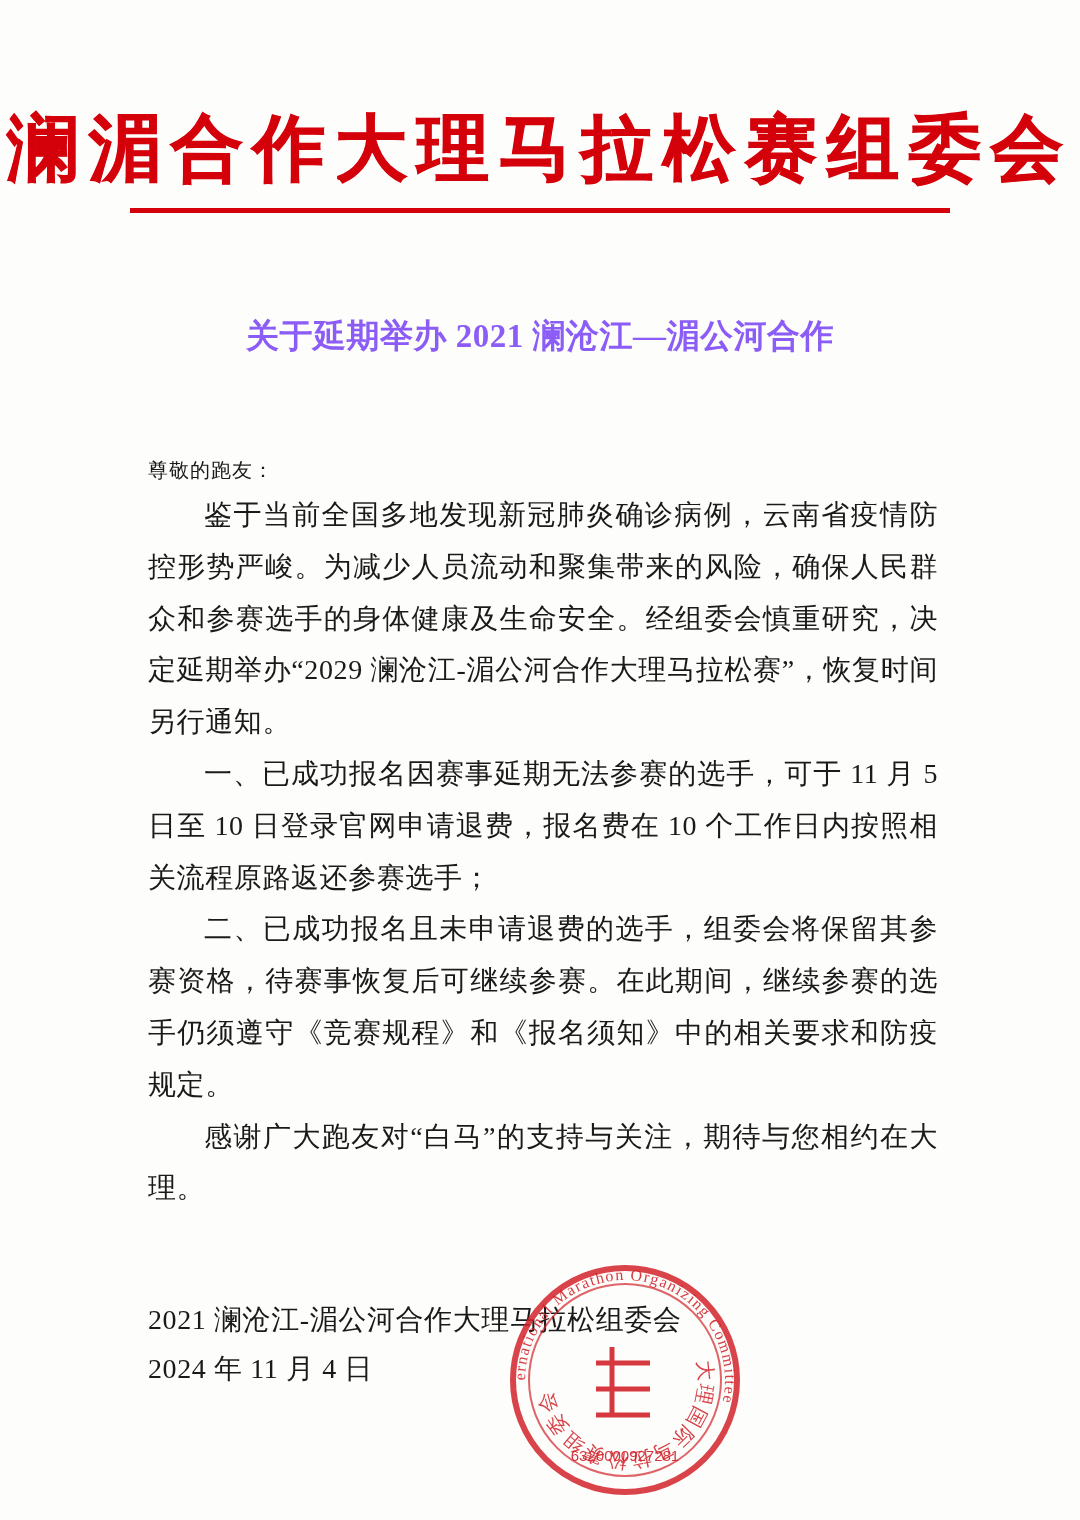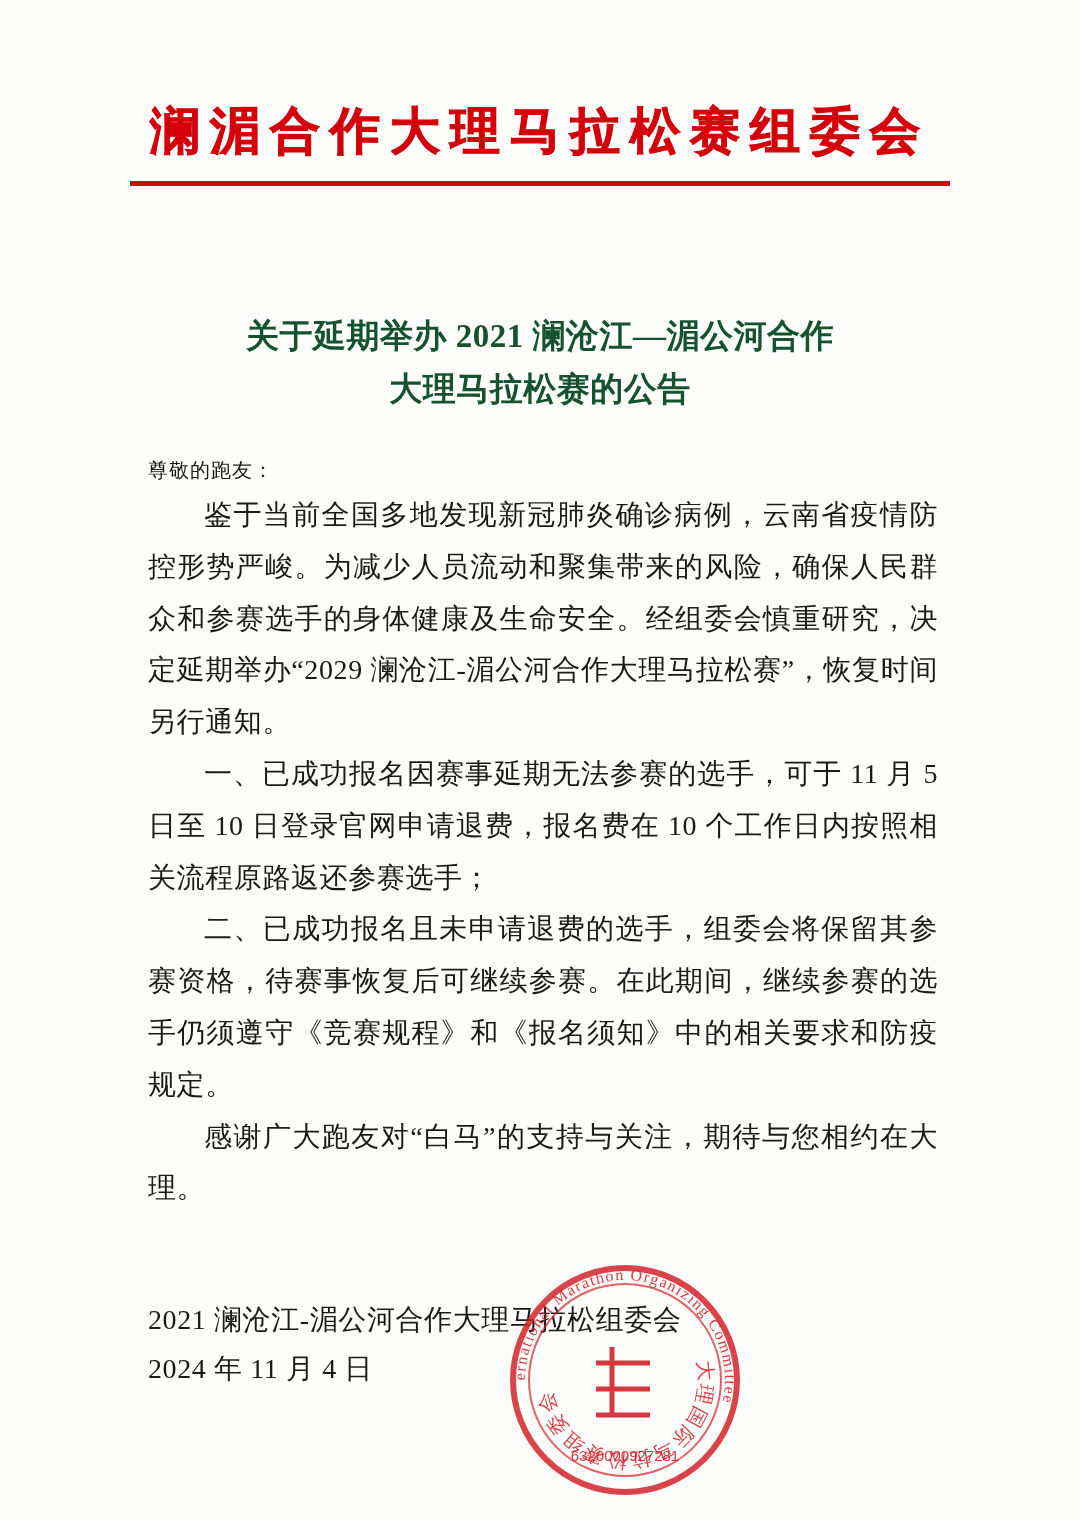--- a/index.html
+++ b/index.html
@@ -24,23 +24,23 @@
 
   
   .letterhead {
     position: absolute;
     top: 104px;
     left: 0;
     right: 0;
     text-align: center;
   }
   .letterhead-title {
-    font-family: Liberation Mono, monospace;
+    font-family: Liberation Serif, serif;
     font-weight: bold;
-    font-size: 50px;
+    font-size: 72px;
     letter-spacing: 10px;
     color: #d4000a;
     line-height: 1.25;
     white-space: nowrap;
     -webkit-text-stroke: 1px #d4000a;
   }
   .letterhead-rule {
     margin: 14px auto 0 auto;
     width: 820px;
     height: 5px;
@@ -51,21 +51,21 @@
   .doc-title {
     position: absolute;
     top: 310px;
     left: 150px;
     width: 780px;
     text-align: center;
     font-weight: bold;
     font-size: 33px;
     line-height: 1.62;
     letter-spacing: 0.5px;
-    color: #14532d;
+    color: #8b5cf6;
   }
 
   
   .body-wrap {
     position: absolute;
     top: 452px;
     left: 148px;
     width: 790px;
   }
   .salutation {
@@ -118,21 +118,20 @@
 
 <div class="page">
 
   <div class="letterhead">
     <div class="letterhead-title">澜湄合作大理马拉松赛组委会</div>
     <div class="letterhead-rule"></div>
   </div>
 
   <div class="doc-title">
     <div>关于延期举办 2021 澜沧江—湄公河合作</div>
-    <div>大理马拉松赛的公告</div>
   </div>
 
   <div class="body-wrap">
     <div class="salutation">尊敬的跑友：</div>
     <p class="para">鉴于当前全国多地发现新冠肺炎确诊病例，云南省疫情防控形势严峻。为减少人员流动和聚集带来的风险，确保人民群众和参赛选手的身体健康及生命安全。经组委会慎重研究，决定延期举办“2029 澜沧江-湄公河合作大理马拉松赛”，恢复时间另行通知。</p>
     <p class="para">一、已成功报名因赛事延期无法参赛的选手，可于 11 月 5 日至 10 日登录官网申请退费，报名费在 10 个工作日内按照相关流程原路返还参赛选手；</p>
     <p class="para">二、已成功报名且未申请退费的选手，组委会将保留其参赛资格，待赛事恢复后可继续参赛。在此期间，继续参赛的选手仍须遵守《竞赛规程》和《报名须知》中的相关要求和防疫规定。</p>
     <p class="para">感谢广大跑友对“白马”的支持与关注，期待与您相约在大理。</p>
   </div>
 

